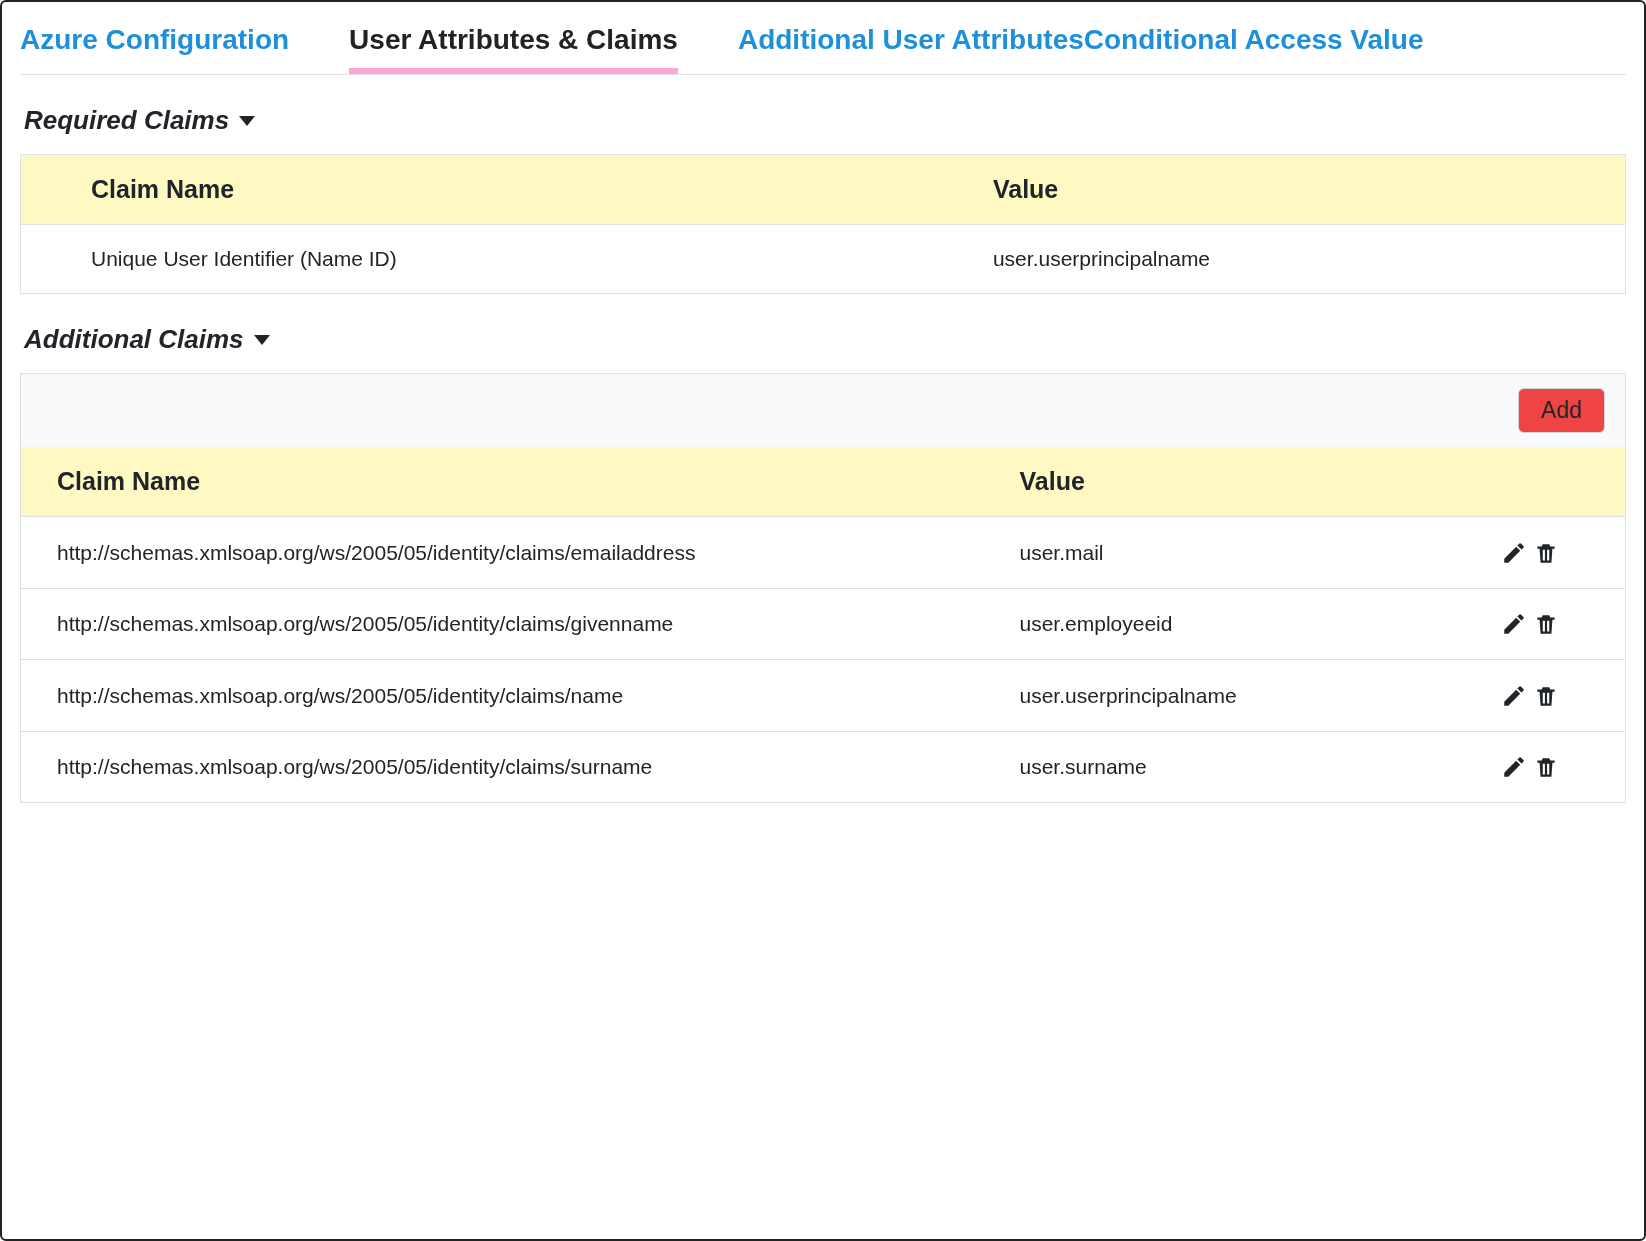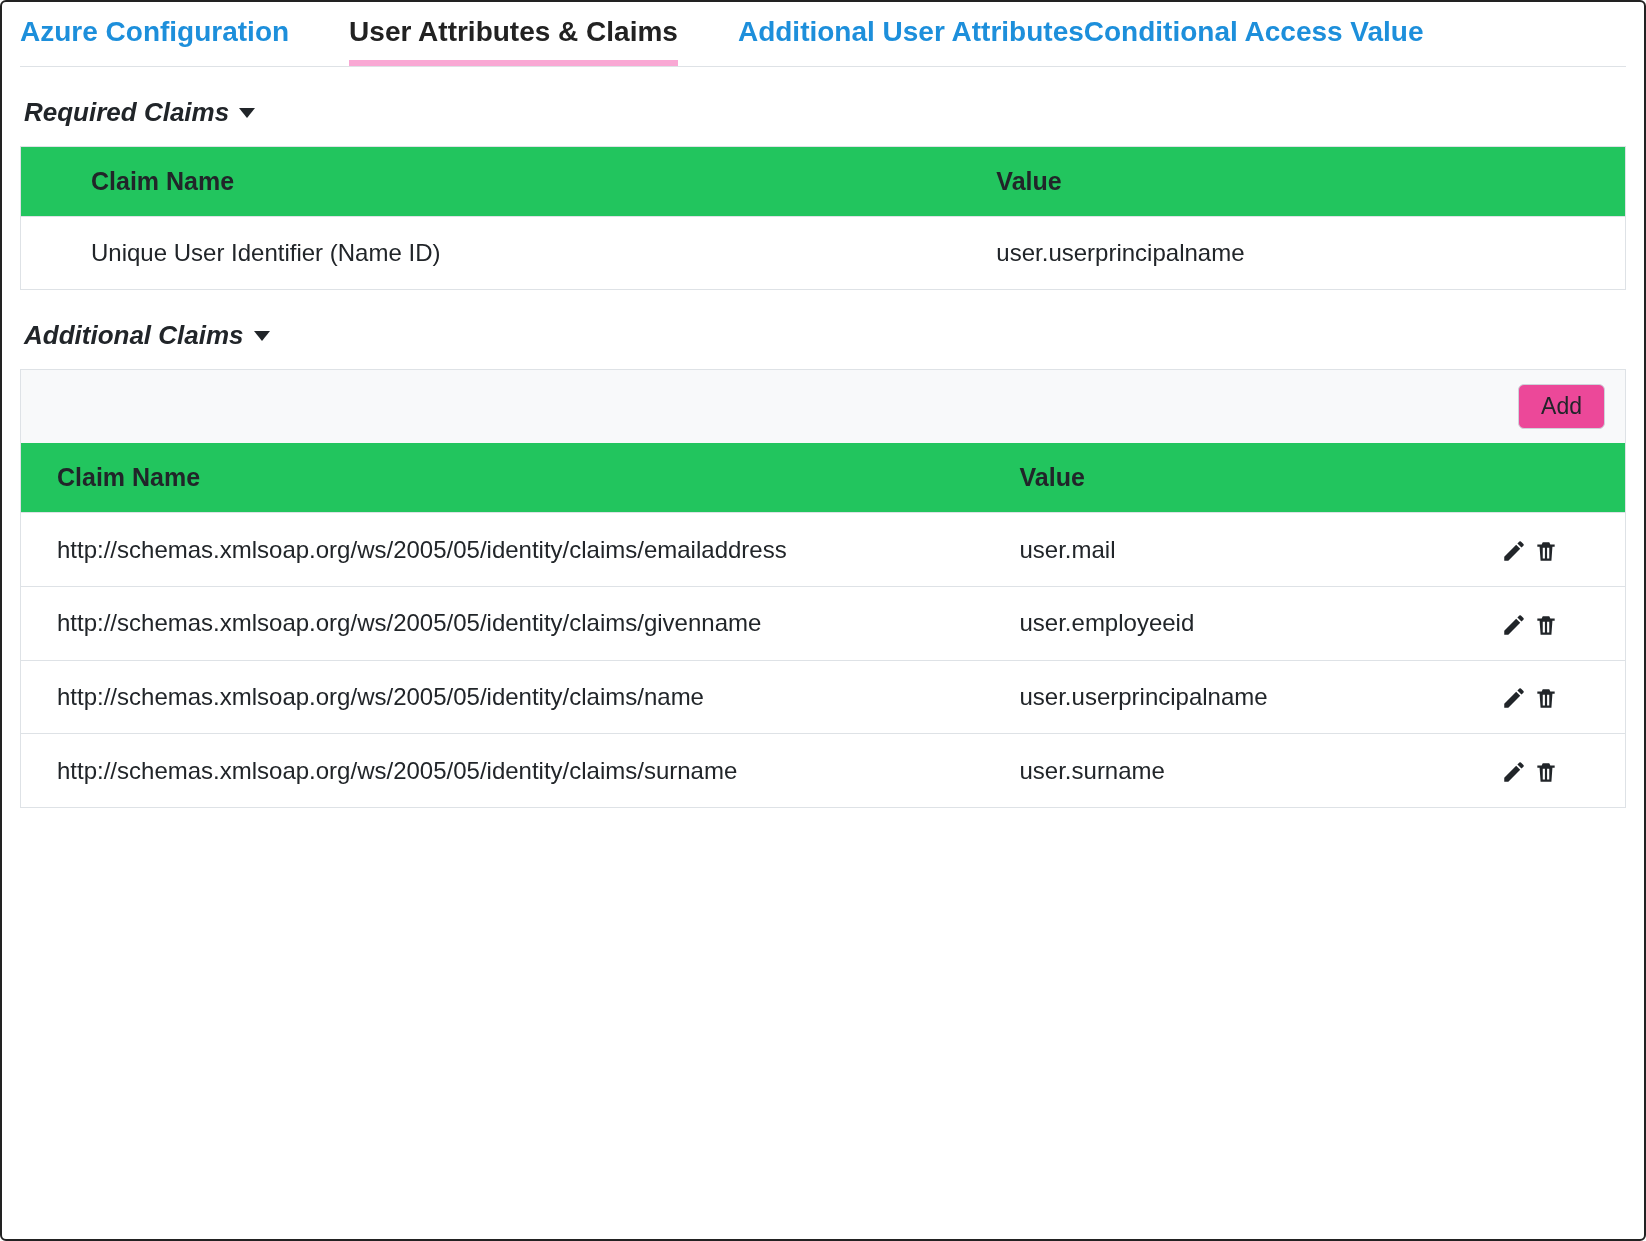--- a/index.html
+++ b/index.html
@@ -14,21 +14,21 @@
     border: 2px solid #222;
     border-radius: 6px;
     padding: 0 18px 18px 18px;
     width: 1646px;
     min-height: 1241px;
   }
   .tabs {
     display: flex;
     border-bottom: 1px solid #dee2e6;
     gap: 60px;
-    padding: 8px 0 0 0;
+    padding: 16px 0 0 0;
     align-items: flex-start;
   }
   .tab {
     font-weight: 700;
     padding: 4px 0 10px 0;
     cursor: pointer;
     font-size: 28px;
     line-height: 1.3;
   }
   .tab.link { color: #1d8fdb; }
@@ -51,44 +51,44 @@
     border-right: 8px solid transparent;
     border-top: 10px solid #212529;
   }
   table {
     width: 100%;
     border-collapse: collapse;
     border: 1px solid #dee2e6;
     border-radius: 4px;
   }
   thead th {
-    background: #22c55e;
+    background: #fef9c3;
     text-align: left;
     font-weight: 700;
     font-size: 25px;
     padding: 20px 24px 20px 70px;
     border-bottom: 1px solid #dee2e6;
   }
   tbody td {
     padding: 22px 24px 22px 70px;
     border-top: 1px solid #dee2e6;
-    font-size: 24px;
+    font-size: 21px;
   }
   .additional-table thead th, .additional-table tbody td {
     padding-left: 36px;
   }
   .toolbar-row td {
     background: #f8f9fa;
     text-align: right;
     padding: 14px 20px;
   }
   .btn-add {
     display: inline-block;
     border: 1px solid #ced4da;
-    background: #ec4899;
+    background: #ef4444;
     border-radius: 6px;
     padding: 8px 22px;
     font-size: 23px;
     color: #212529;
     cursor: pointer;
   }
   .actions {
     width: 110px;
     text-align: left;
     white-space: nowrap;

